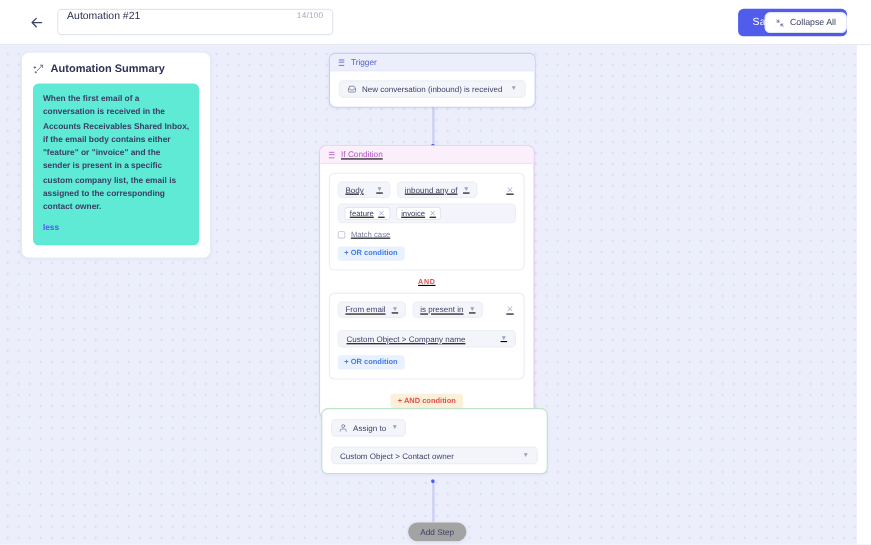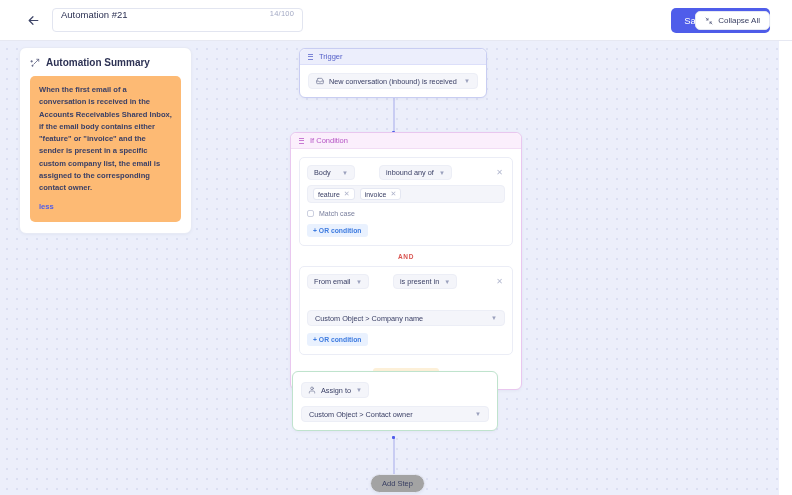--- a/index.html
+++ b/index.html
@@ -65,21 +65,21 @@
     position: absolute; left: 19px; top: 47px; width: 173px;
     background: #fff; border: 1px solid #e7eaf5; border-radius: 7px;
     padding: 9px 10px 11px 10px;
     box-shadow: 0 1px 3px rgba(60,70,120,.05);
   }
   .summary-head {
     display: flex; align-items: center; gap: 6px; margin-bottom: 8px;
   }
   .summary-title { font-size: 10px; font-weight: bold; color: #2d3254; }
   .summary-body {
-    background: #fdba74; border-radius: 5px; padding: 8px 9px 9px 9px;
+    background: #5eead4; border-radius: 5px; padding: 8px 9px 9px 9px;
   }
   .summary-text {
     font-size: 7.6px; line-height: 1.62; color: #3b4066; font-weight: bold;
   }
   .summary-less {
     display: inline-block; margin-top: 7px;
     font-size: 7.6px; color: #4f5dea; font-weight: bold; cursor: pointer;
   }
 
   
@@ -94,23 +94,24 @@
   
   #trigger {
     left: 299px; top: 48px; width: 188px;
     border: 1px solid #c8cdf2;
     box-shadow: 0 1px 3px rgba(60,70,120,.06);
   }
   #trigger .node-head { background: #eceefc; color: #5560c9; border-bottom: 1px solid #dcdffa; }
 
   
   #ifcond {
-    left: 290px; top: 132px; width: 232px;
+    left: 290px; top: 132px; width: 196px;
     border: 1px solid #e9c7ef;
     box-shadow: 0 1px 3px rgba(60,70,120,.06);
+    text-decoration: underline;
   }
   #ifcond .node-head { background: #fbeffc; color: #b553c4; border-bottom: 1px solid #f2dcf5; }
 
   
   #action {
     left: 292px; top: 371px; width: 206px;
     border: 1px solid #bfe3cd;
     box-shadow: 0 1px 3px rgba(60,70,120,.06);
   }
   #action .node-head { background: #eefaf2; color: #2f9f63; border-bottom: 1px solid #d9f0e2; }
@@ -132,21 +133,21 @@
     display: flex; align-items: center; height: 16px;
     border-radius: 4px; background: #f4f5fa; border: 1px solid #eceef6;
     padding: 0 7px; font-size: 7.3px; color: #3b4066; cursor: pointer;
   }
   .wide-select .cap { flex: 1; }
 
   .cond-card {
     border: 1px solid #ebedf6; border-radius: 5px; padding: 7px 7px 8px 7px;
     background: #fff;
   }
-  .cond-row { display: flex; align-items: center; gap: 24px; }
+  .cond-row { display: flex; align-items: center; gap: 6px; }
   .row-x {
     margin-left: auto; color: #b4b9d0; font-size: 8px; cursor: pointer;
     padding: 0 2px; line-height: 1;
   }
 
   .tagbar {
     margin-top: 5px; background: #f4f5fa; border: 1px solid #eceef6;
     border-radius: 4px; min-height: 15px; display: flex; align-items: center;
     gap: 5px; padding: 2px 5px;
   }
@@ -336,21 +337,21 @@
             <span class="cap">From email</span>
             <span class="caret">▼</span>
           </div>
           <div class="select">
             <span class="cap">is present in</span>
             <span class="caret">▼</span>
           </div>
           <span class="row-x">✕</span>
         </div>
 
-        <div class="wide-select" style="margin-top:21px">
+        <div class="wide-select" style="margin-top:11px">
           <span class="cap">Custom Object &gt; Company name</span>
           <span class="caret">▼</span>
         </div>
 
         <div class="or-btn">+ OR condition</div>
       </div>
 
       <div class="and-btn-wrap">
         <span class="and-btn">+ AND condition</span>
       </div>

